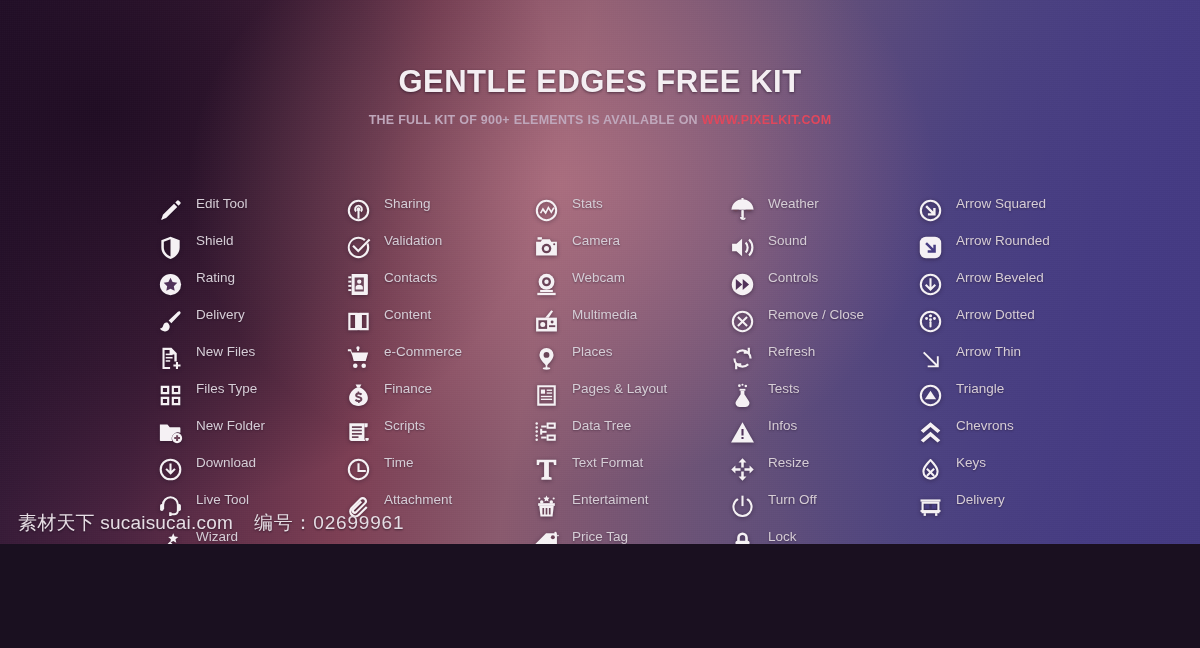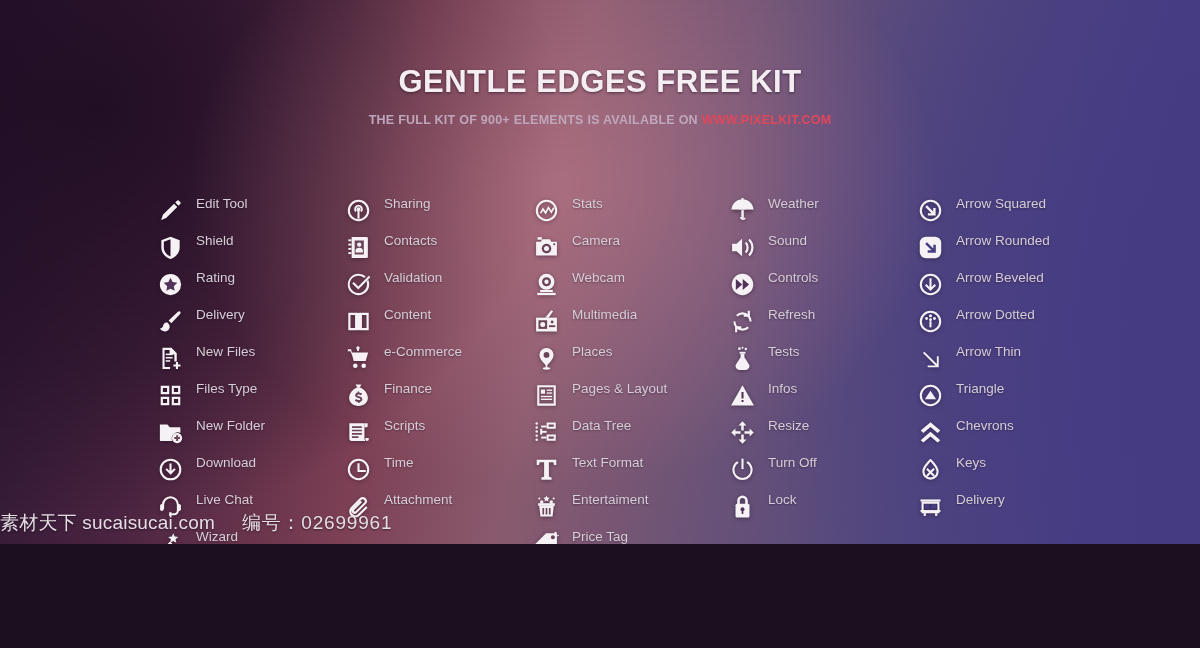--- a/index.html
+++ b/index.html
@@ -112,25 +112,25 @@
     font-size: 13.5px;
     color: #d6cdd6;
     text-shadow: 0 1px 2px rgba(25,10,30,0.4);
     white-space: nowrap;
     line-height: 16px;
   }
 
   
   .watermark {
     position: absolute;
-    left: 0;
+    left: 18px;
     bottom: 8px;
     display: flex;
     align-items: baseline;
-    gap: 27px;
+    gap: 21px;
     z-index: 5;
     font-size: 19px;
     color: #e6dde4;
     text-shadow: 0 1px 2px rgba(20,8,24,0.6);
     white-space: nowrap;
   }
   .watermark .wm-site { letter-spacing: 0.2px; }
   .watermark .wm-id { letter-spacing: 0.8px; }
 </style>
 </head>
@@ -223,21 +223,21 @@
           <span class="label">Download</span>
         </div>
         <div class="item">
           <span class="icon">
             <svg viewBox="0 0 24 24" xmlns="http://www.w3.org/2000/svg">
               <path d="M12 2.1A8.2 8.2 0 003.8 10.3v4.2h2.1V10.3A6.1 6.1 0 0112 4.2a6.1 6.1 0 016.1 6.1v5.5a2.6 2.6 0 01-2.6 2.6H13v-.8h-2.3v3.5H13v-.6h2.5a4.6 4.6 0 004.6-4.6v-5.6A8.2 8.2 0 0012 2.1z"></path>
               <rect x="2" y="9.7" width="3.4" height="6.6" rx="1.6"></rect>
               <rect x="18.6" y="9.7" width="3.4" height="6.6" rx="1.6"></rect>
             </svg>
           </span>
-          <span class="label">Live Chat</span>
+          <span class="label">Live Tool</span>
         </div>
         <div class="item">
           <span class="icon">
             <svg viewBox="0 0 24 24" xmlns="http://www.w3.org/2000/svg">
               <path d="M14.6 2.1l1.4 3.3 3.5.3-2.7 2.3.8 3.4-3-1.8-3 1.8.8-3.4-2.6-2.3 3.5-.3z"></path>
               <path d="M11.6 10.1l2.3 2.3L4.4 22 2 19.6z"></path>
               <path d="M19.3 12.5l.8 1.7 1.8.2-1.4 1.2.4 1.8-1.6-1-1.5 1 .4-1.8-1.4-1.2 1.8-.2z"></path>
             </svg>
           </span>
           <span class="label">Wizard</span>
@@ -247,42 +247,42 @@
         <div class="item">
           <span class="icon">
             <svg viewBox="0 0 24 24" xmlns="http://www.w3.org/2000/svg">
               <path d="M12 1.7a10.3 10.3 0 1010.3 10.3A10.3 10.3 0 0012 1.7zm0 2a8.3 8.3 0 11-8.3 8.3A8.3 8.3 0 0112 3.7z"></path>
               <path d="M11 10.6h2v9.3h-2z"></path>
               <path d="M12 6.4a4.3 4.3 0 00-3 7.3l1.4-1.4a2.3 2.3 0 113.2 0l1.4 1.4A4.3 4.3 0 0012 6.4z"></path>
               <circle cx="12" cy="10.7" r="1.8"></circle>
             </svg>
           </span>
           <span class="label">Sharing</span>
+        </div>
+        <div class="item">
+          <span class="icon">
+            <svg viewBox="0 0 24 24" xmlns="http://www.w3.org/2000/svg">
+              <path d="M12 1.7A10.3 10.3 0 1022.3 12a10.3 10.3 0 00-1-4.5l-1.6 1.7a8.3 8.3 0 11-2.3-3.5l1.5-1.5A10.2 10.2 0 0012 1.7z"></path>
+              <path d="M21.9 3.6l1.5 1.4-11.6 11.7L6 11l1.5-1.4 4.3 4.3z"></path>
+            </svg>
+          </span>
+          <span class="label">Validation</span>
         </div>
         <div class="item">
           <span class="icon">
             <svg viewBox="0 0 24 24" xmlns="http://www.w3.org/2000/svg">
               <path d="M5.4 1.9h14.3a1.3 1.3 0 011.3 1.3v17.6a1.3 1.3 0 01-1.3 1.3H5.4z"></path>
               <rect x="2.2" y="4.2" width="3" height="1.8"></rect>
               <rect x="2.2" y="8.3" width="3" height="1.8"></rect>
               <rect x="2.2" y="12.4" width="3" height="1.8"></rect>
               <rect x="2.2" y="16.5" width="3" height="1.8"></rect>
               <path fill="#6a4458" d="M8.3 5.2h8.8v13.6H8.3zm4.4 1.9a2.1 2.1 0 102.1 2.1 2.1 2.1 0 00-2.1-2.1zm0 5.1c-2.1 0-3.5 1.1-3.5 2.6v2.1h7v-2.1c0-1.5-1.4-2.6-3.5-2.6z"></path>
             </svg>
           </span>
           <span class="label">Contacts</span>
-        </div>
-        <div class="item">
-          <span class="icon">
-            <svg viewBox="0 0 24 24" xmlns="http://www.w3.org/2000/svg">
-              <path d="M12 1.7A10.3 10.3 0 1022.3 12a10.3 10.3 0 00-1-4.5l-1.6 1.7a8.3 8.3 0 11-2.3-3.5l1.5-1.5A10.2 10.2 0 0012 1.7z"></path>
-              <path d="M21.9 3.6l1.5 1.4-11.6 11.7L6 11l1.5-1.4 4.3 4.3z"></path>
-            </svg>
-          </span>
-          <span class="label">Validation</span>
         </div>
         <div class="item">
           <span class="icon">
             <svg viewBox="0 0 24 24" xmlns="http://www.w3.org/2000/svg">
               <path d="M2.2 3.7h8.6v16.6H2.2zm2.1 2.1v12.4h4.4V5.8z"></path>
               <path d="M13.2 3.7h8.6v16.6h-8.6zm2.1 2.1v12.4h4.4V5.8z"></path>
               <rect x="10.4" y="3.7" width="3.2" height="16.6"></rect>
             </svg>
           </span>
           <span class="label">Content</span>
@@ -491,20 +491,29 @@
             <svg viewBox="0 0 24 24" xmlns="http://www.w3.org/2000/svg">
               <circle cx="12" cy="12" r="10.3"></circle>
               <path fill="#51325a" d="M5.6 6.8l6.1 5.2-6.1 5.2zm6.6 0l6.1 5.2-6.1 5.2z"></path>
             </svg>
           </span>
           <span class="label">Controls</span>
         </div>
         <div class="item">
           <span class="icon">
             <svg viewBox="0 0 24 24" xmlns="http://www.w3.org/2000/svg">
+              <path d="M12 1.7A10.3 10.3 0 1022.3 12 10.3 10.3 0 0012 1.7zm0 2a8.3 8.3 0 11-8.3 8.3A8.3 8.3 0 0112 3.7z"></path>
+              <path d="M8.3 6.9L12 10.6l3.7-3.7 1.4 1.4-3.7 3.7 3.7 3.7-1.4 1.4L12 13.4l-3.7 3.7-1.4-1.4 3.7-3.7L6.9 8.3z"></path>
+            </svg>
+          </span>
+          <span class="label">Remove / Close</span>
+        </div>
+        <div class="item">
+          <span class="icon">
+            <svg viewBox="0 0 24 24" xmlns="http://www.w3.org/2000/svg">
               <path d="M12 3.2a8.8 8.8 0 00-6.2 2.6l1.5 1.5A6.7 6.7 0 0118.7 12h2.1A8.8 8.8 0 0012 3.2z"></path>
               <path d="M12 20.8a8.8 8.8 0 006.2-2.6l-1.5-1.5A6.7 6.7 0 015.3 12H3.2A8.8 8.8 0 0012 20.8z"></path>
               <path d="M17 1.6h2.1v5.9h-5.9V5.4H17z"></path>
               <path d="M7 22.4H4.9v-5.9h5.9v2.1H7z"></path>
             </svg>
           </span>
           <span class="label">Refresh</span>
         </div>
         <div class="item">
           <span class="icon">

